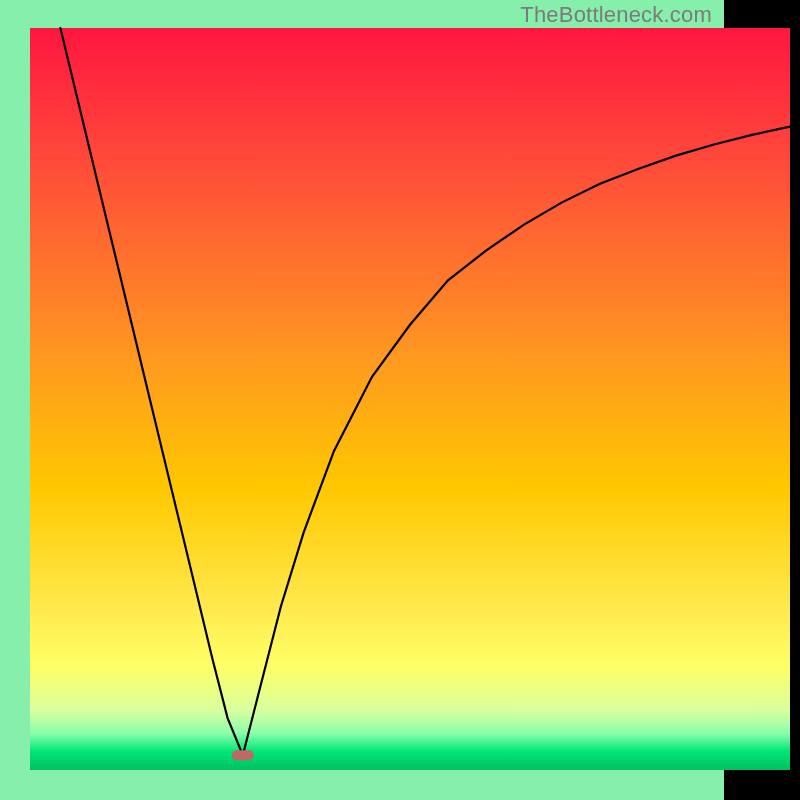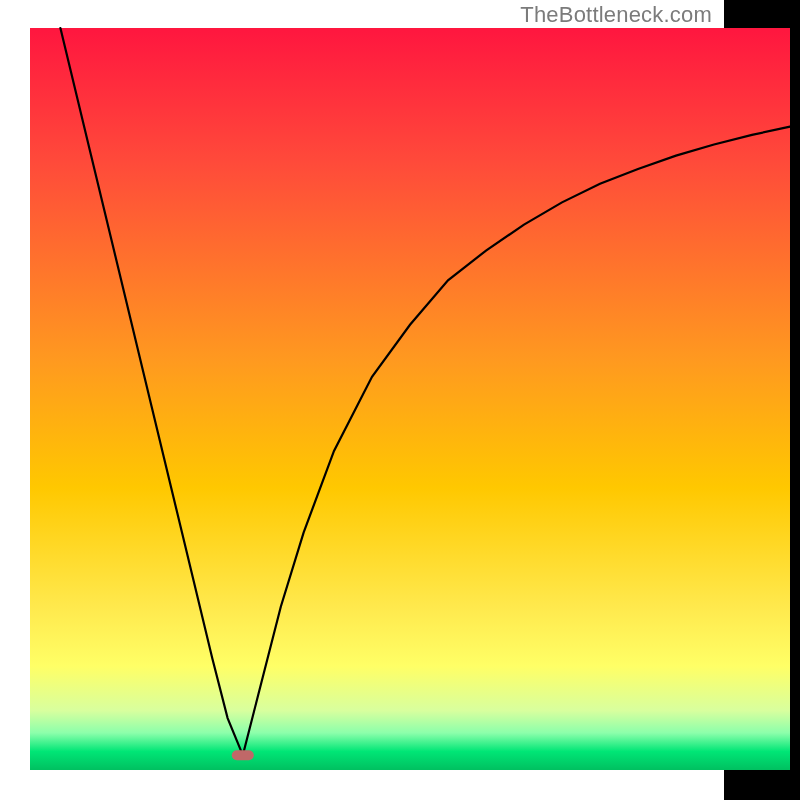--- a/index.html
+++ b/index.html
@@ -8,21 +8,21 @@
     width: 800px;
     height: 800px;
     overflow: hidden;
     background: #000;
     font-family: Arial, Helvetica, sans-serif;
   }
   .frame {
     position: relative;
     width: 724px;
     height: 800px;
-    background: #ffffff;
+    background: #86efac;
   }
   .watermark {
     position: absolute;
     top: 2px;
     right: 12px;
     color: #7b7b7b;
     font-size: 22px;
     font-weight: 500;
     letter-spacing: 0.2px;
     z-index: 5;

